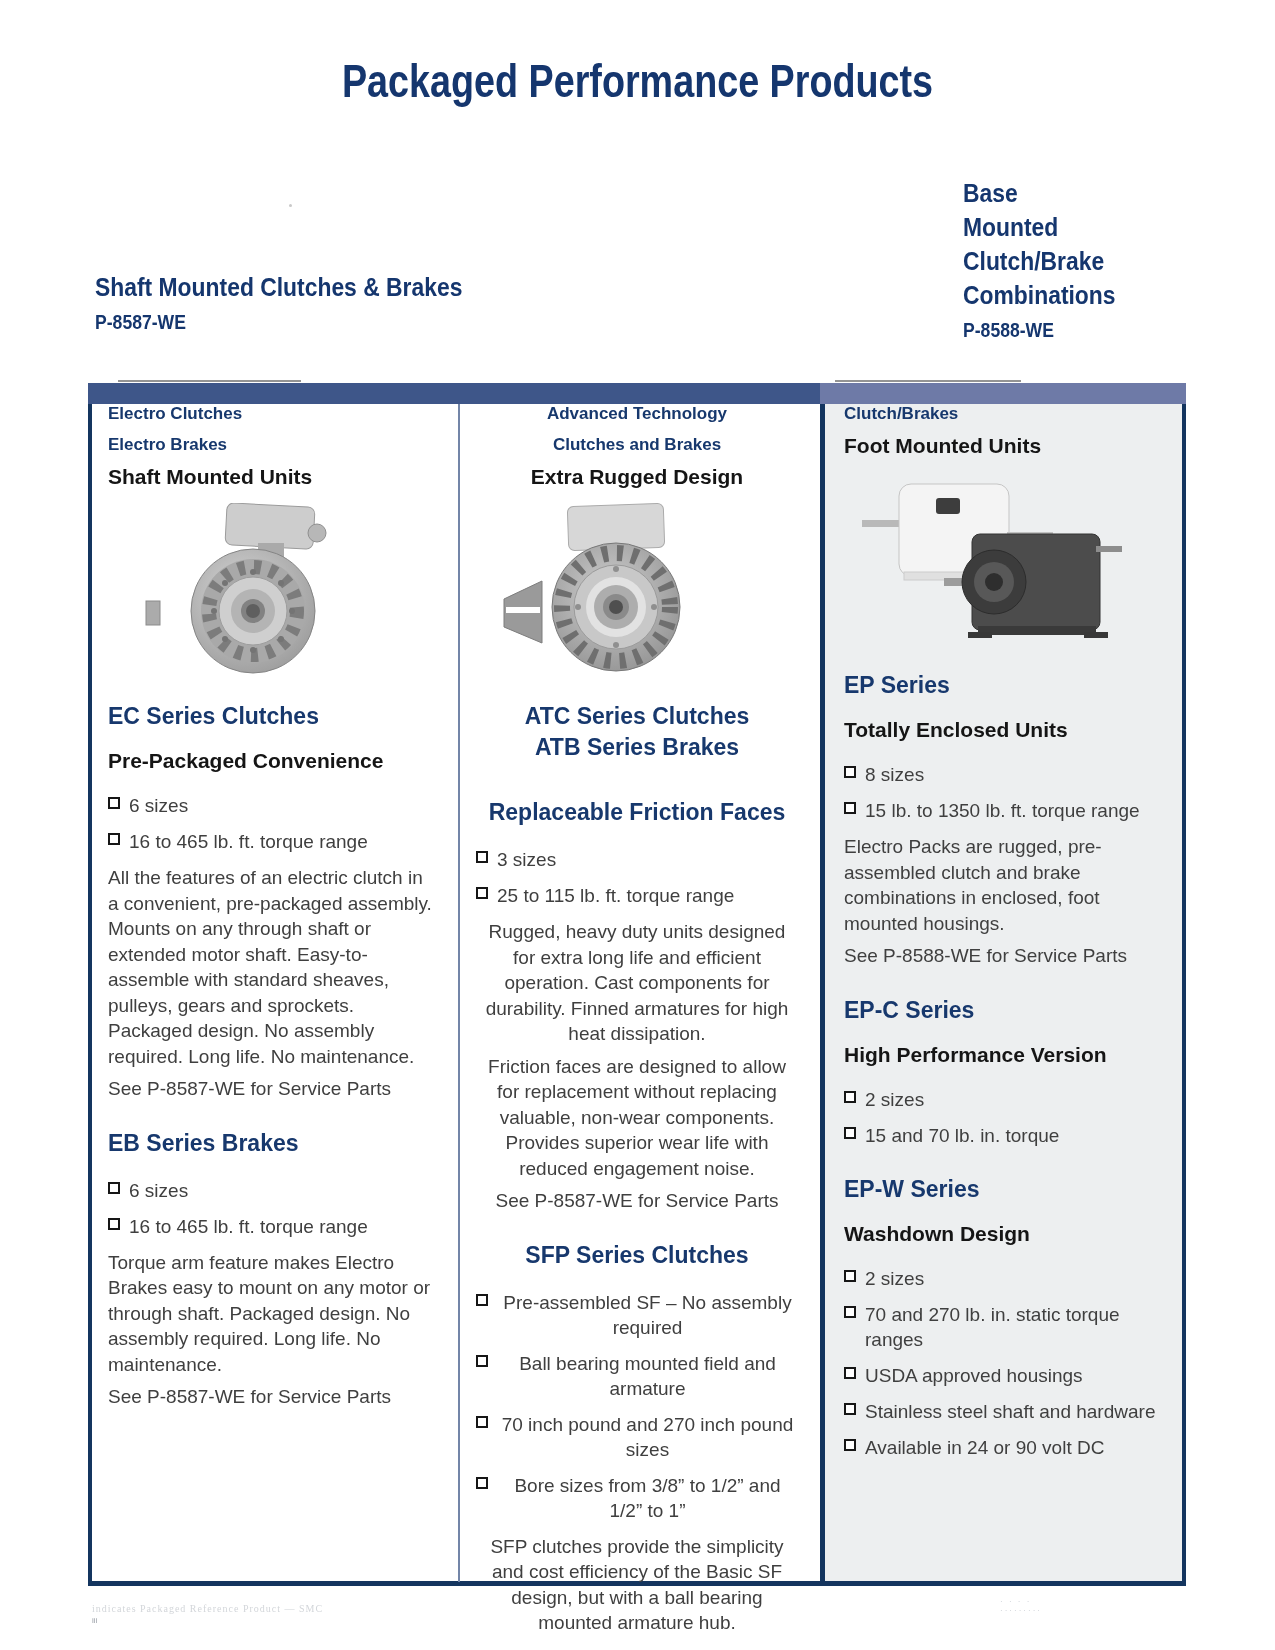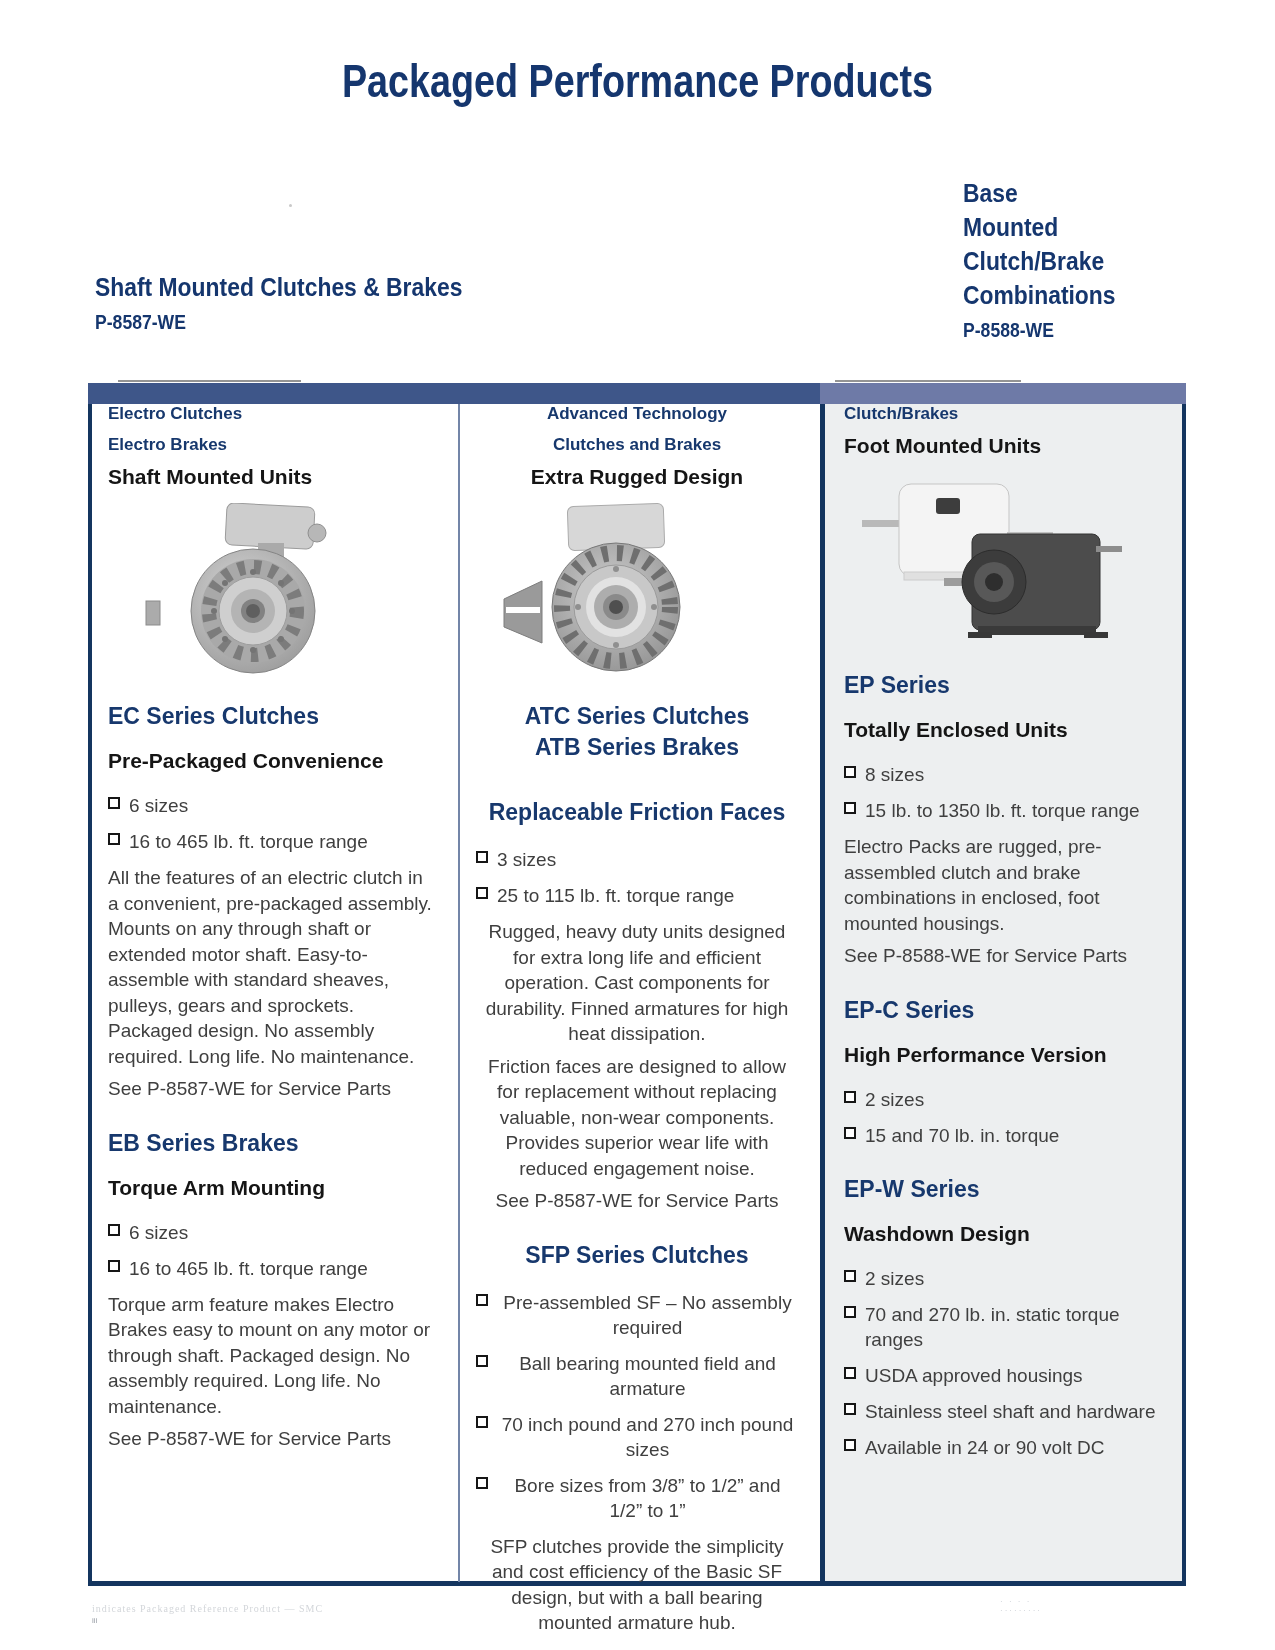--- a/index.html
+++ b/index.html
@@ -152,21 +152,20 @@
           <div class="bullet">
             <span class="bullet-box"></span>
             <span class="bullet-text">16 to 465 lb. ft. torque range</span>
           </div>
         </div>
         <p class="body-p">All the features of an electric clutch in a convenient, pre-packaged assembly. Mounts on any through shaft or extended motor shaft. Easy-to-assemble with standard sheaves, pulleys, gears and sprockets. Packaged design. No assembly required. Long life. No maintenance.</p>
         <p class="body-p">See P-8587-WE for Service Parts</p>
       </section>
       <section class="section">
         <div class="sec-heading-line">EB Series Brakes</div>
-        <div class="sec-subheading">Torque Arm Mounting</div>
         <div class="bullets">
           <div class="bullet">
             <span class="bullet-box"></span>
             <span class="bullet-text">6 sizes</span>
           </div>
           <div class="bullet">
             <span class="bullet-box"></span>
             <span class="bullet-text">16 to 465 lb. ft. torque range</span>
           </div>
         </div>

